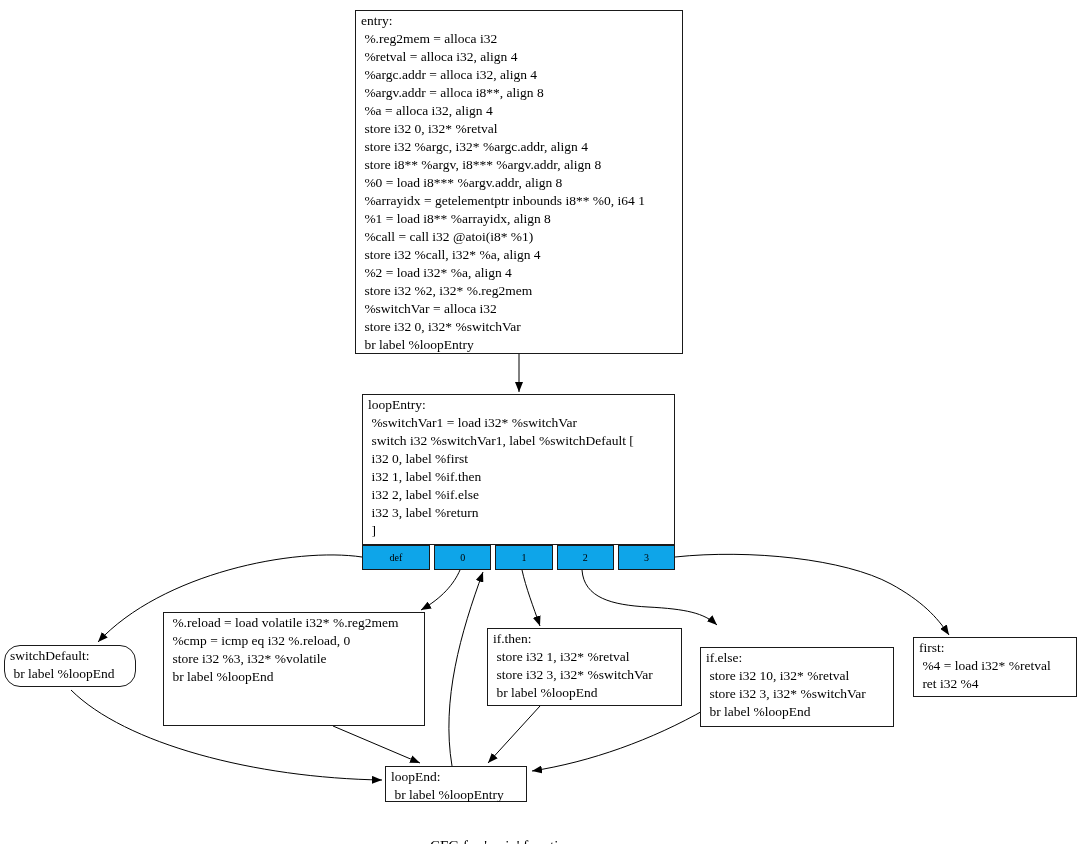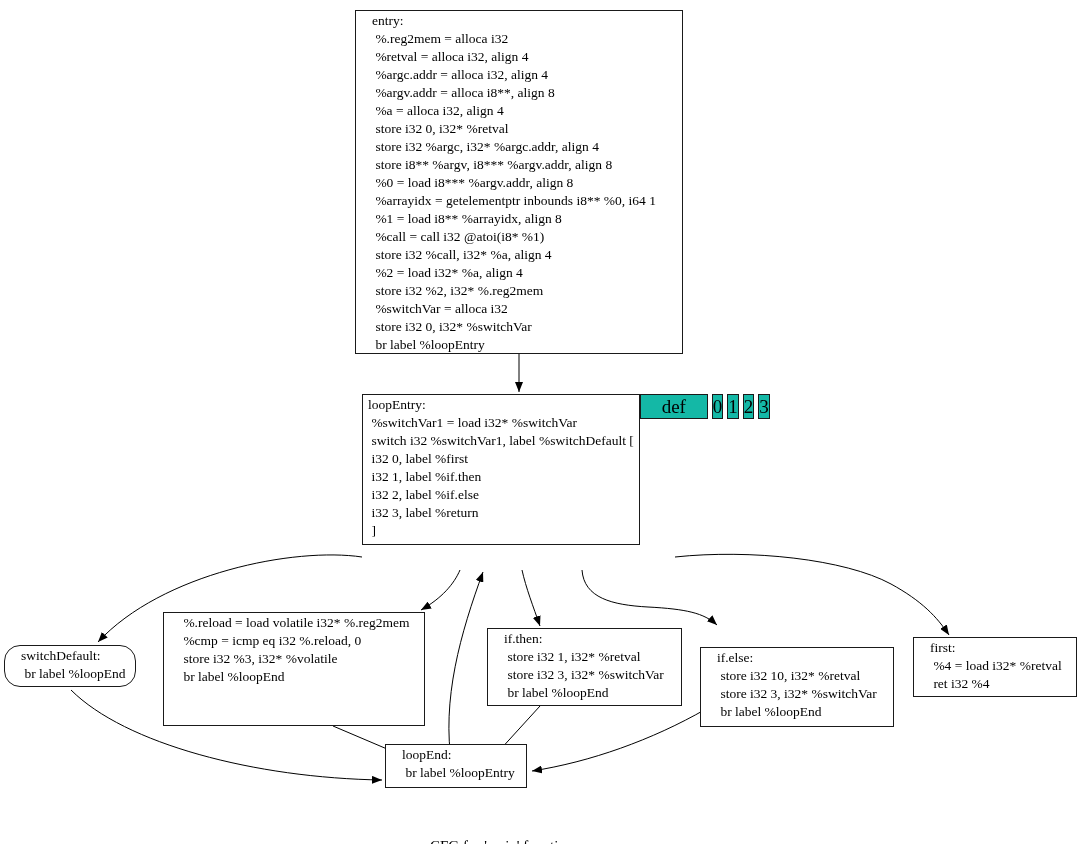--- a/index.html
+++ b/index.html
@@ -6,32 +6,32 @@
   body {
     position:relative; width:1080px; height:844px;
     font-family:"Liberation Serif", serif; color:#000;
     overflow:hidden;
   }
   #edges { position:absolute; left:0; top:0; z-index:1; }
   .node {
     position:absolute; z-index:2; box-sizing:border-box;
     background:#ffffff; border:1px solid #1a1a1a;
     font-size:13.5px; line-height:18px; white-space:pre;
-    padding:1px 16px;
+    padding:1px 5px;
   }
-  .nodegroup { position:absolute; z-index:2; display:flex; }
+  .nodegroup { position:absolute; z-index:2; display:flex; flex-direction:column; }
   .nodegroup .node-text {
     box-sizing:border-box; background:#ffffff; border:1px solid #1a1a1a;
     font-size:13.5px; line-height:18px; white-space:pre; padding:1px 5px;
     flex:0 0 auto;
   }
   .port-row { display:flex; gap:4px; height:25px; flex:0 0 auto; }
   .port {
-    box-sizing:border-box; border:1px solid #1a1a1a; background:#14b8a6;
-    font-size:19px; line-height:23px; text-align:center; flex:1 1 0;
+    box-sizing:border-box; border:1px solid #1a1a1a; background:#0ea5e9;
+    font-size:10px; line-height:23px; text-align:center; flex:1 1 0;
   }
   .port.def { flex:0 0 68px; }
   .caption {
     position:absolute; z-index:2; left:430px; top:836px; width:250px;
     text-align:left; font-size:15px; line-height:20px; white-space:pre;
   }
   .line { white-space:pre; }
 </style>
 </head>
 <body>
@@ -73,15 +73,15 @@
 <div class="node" style="left:4px; top:645px; width:132px; height:42px;border-radius:16px;"><div class="line">switchDefault:</div><div class="line"> br label %loopEnd</div></div>
 
 <div class="node" style="left:163px; top:612px; width:262px; height:114px;"><div class="line"> %.reload = load volatile i32* %.reg2mem</div><div class="line"> %cmp = icmp eq i32 %.reload, 0</div><div class="line"> store i32 %3, i32* %volatile</div><div class="line"> br label %loopEnd</div></div>
 
 <div class="node" style="left:487px; top:628px; width:195px; height:78px;"><div class="line">if.then:</div><div class="line"> store i32 1, i32* %retval</div><div class="line"> store i32 3, i32* %switchVar</div><div class="line"> br label %loopEnd</div></div>
 
 <div class="node" style="left:700px; top:627px; width:194px; height:80px;margin-top:20px;"><div class="line">if.else:</div><div class="line"> store i32 10, i32* %retval</div><div class="line"> store i32 3, i32* %switchVar</div><div class="line"> br label %loopEnd</div></div>
 
 <div class="node" style="left:913px; top:637px; width:164px; height:60px;"><div class="line">first:</div><div class="line"> %4 = load i32* %retval</div><div class="line"> ret i32 %4</div></div>
 
-<div class="node" style="left:385px; top:744px; width:142px; height:44px;"><div class="line">loopEnd:</div><div class="line"> br label %loopEntry</div></div>
+<div class="node" style="left:385px; top:766px; width:142px; height:36px;"><div class="line">loopEnd:</div><div class="line"> br label %loopEntry</div></div>
 
 <div class="caption">CFG for 'main' function</div>
 
 </body></html>

